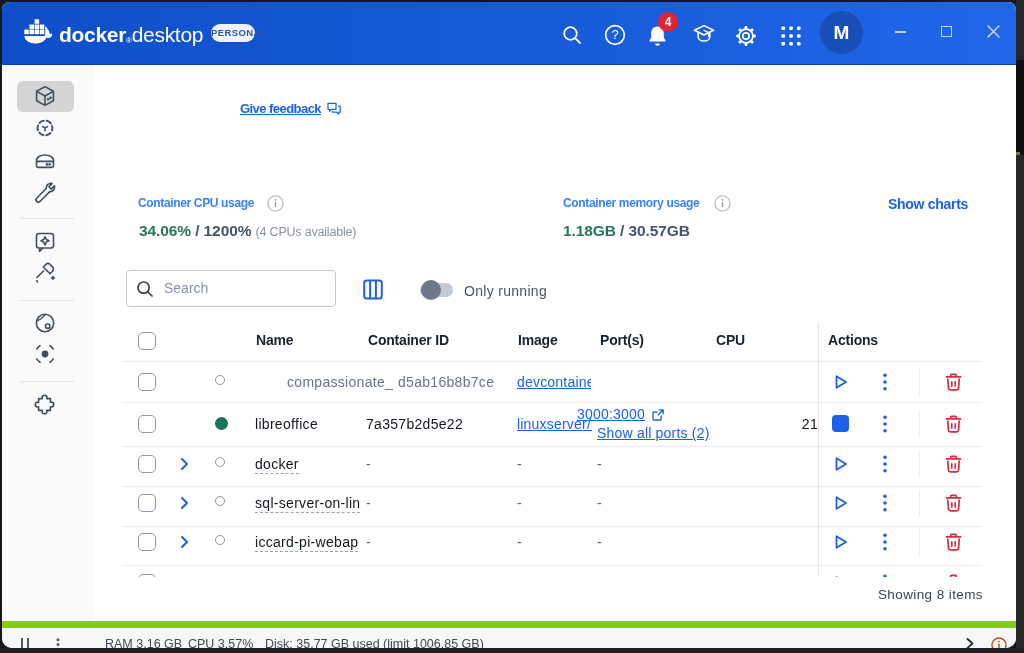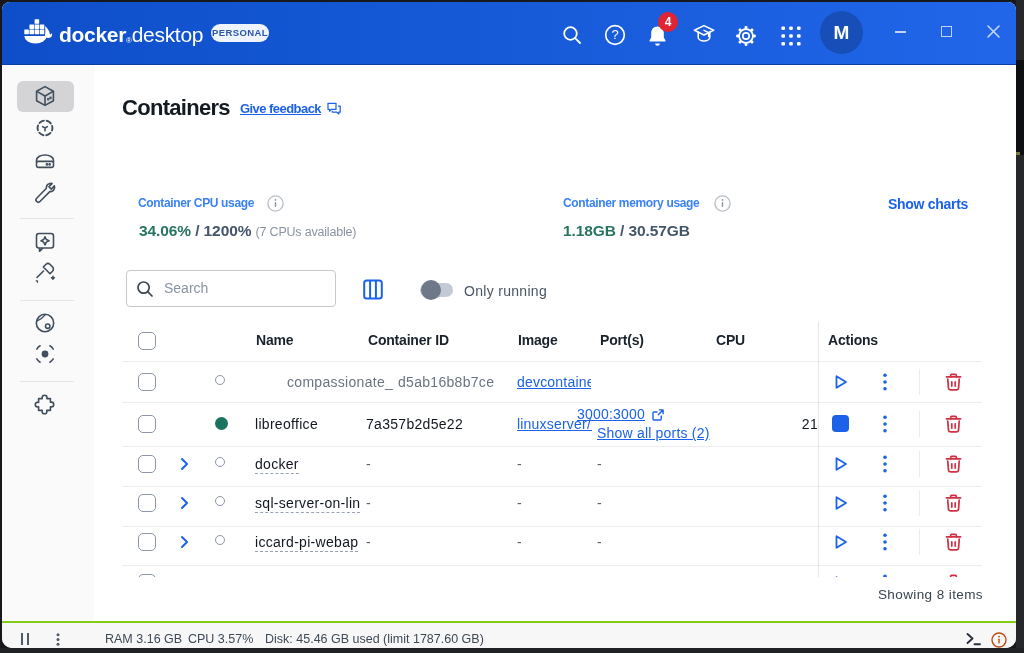--- a/index.html
+++ b/index.html
@@ -11,21 +11,21 @@
     background:#fff; border-radius:8px 8px 10px 10px; overflow:hidden;
   }
   
   #titlebar {
     position:absolute; left:0; top:0; width:100%; height:63px;
     background:linear-gradient(90deg,#0f4ec9 0%,#1356d2 30%,#2166e9 100%);
     border-bottom:1px solid #0b3fa5;
   }
   .tb-ic { position:absolute; }
   #personal {
-    position:absolute; left:209px; top:22px; width:58px; height:18px;
+    position:absolute; left:209px; top:22px; width:44px; height:18px;
     background:#eef4fe; border-radius:9px; color:#2d56a9; font-size:9.5px;
     font-weight:bold; text-align:center; line-height:18px; letter-spacing:.4px;
   }
   #avatar {
     position:absolute; left:818px; top:9px; width:43px; height:43px; border-radius:50%;
     background:#174eb8; color:#fff; font-size:19px; font-weight:bold;
     text-align:center; line-height:43px;
   }
   #badge4 {
     position:absolute; left:656px; top:10px; width:20px; height:20px; border-radius:50%;
@@ -53,21 +53,21 @@
   .dotfill { position:absolute; width:13px; height:13px; border-radius:50%; background:#19735e; }
   .cell { position:absolute; font-size:14px; color:#121721; white-space:nowrap; letter-spacing:0.3px; }
   .cellg { position:absolute; font-size:14px; color:#6b7482; white-space:nowrap; letter-spacing:0.3px;margin-left:32px; }
   .dash { position:absolute; font-size:14px; color:#5b6472; }
   .namelink { border-bottom:1px dashed #98a2b3; padding-bottom:1px; }
   .alink { position:absolute; font-size:14px; letter-spacing:0.2px; }
   .trash, .play, .kebab { position:absolute; }
   #tablebody { position:absolute; left:0; top:0; width:922px; height:512px; overflow:hidden; }
   #statusbar {
     position:absolute; left:0; top:619px; width:1014px; height:27px;
-    background:#f7f7f8; border-top:2px solid #84cc16;
+    background:#f7f7f8; border-top:7px solid #84cc16;
   }
   .sbtxt { font-size:12.5px; color:#3e4956; }
 </style>
 </head>
 <body>
 <div id="win">
   <div id="titlebar">
 
     <svg class="tb-ic" style="left:22px;top:17px" width="29" height="25" viewBox="0 0 29 25">
       <g fill="#ffffff">
@@ -197,36 +197,35 @@
       <circle cx="12" cy="12" r="3.4" fill="#414e5c" stroke="none"></circle>
       <path d="M16.9,3.8 C18.3,4.6 19.4,5.7 20.2,7.1 M20.2,16.9 C19.4,18.3 18.3,19.4 16.9,20.2 M7.1,20.2 C5.7,19.4 4.6,18.3 3.8,16.9 M3.8,7.1 C4.6,5.7 5.7,4.6 7.1,3.8"></path>
     </svg>
     <div class="sb-div" style="top:316px"></div>
 
     <svg class="sb-ic" style="top:328px" viewBox="0 0 24 24" fill="none" stroke="#414e5c" stroke-width="1.6" stroke-linejoin="round">
       <path d="M9.2,4.6 C9.2,3.3 10.3,2.3 11.6,2.3 C12.9,2.3 14,3.3 14,4.6 C14,5 13.9,5.3 13.8,5.6 L17.4,5.6 L17.4,9.3 C17.7,9.2 18,9.1 18.4,9.1 C19.7,9.1 20.7,10.2 20.7,11.5 C20.7,12.8 19.7,13.9 18.4,13.9 C18,13.9 17.7,13.8 17.4,13.7 L17.4,17.4 L13.7,17.4 C13.8,17.7 13.9,18 13.9,18.4 C13.9,19.7 12.8,20.7 11.5,20.7 C10.2,20.7 9.1,19.7 9.1,18.4 C9.1,18 9.2,17.7 9.3,17.4 L5.6,17.4 L5.6,13.8 C5.3,13.9 5,14 4.6,14 C3.3,14 2.3,12.9 2.3,11.6 C2.3,10.3 3.3,9.2 4.6,9.2 C5,9.2 5.3,9.3 5.6,9.4 L5.6,5.6 L9.3,5.6 C9.2,5.3 9.2,5 9.2,4.6 Z"></path>
     </svg>
   </div>
   <div id="main">
-    <h1 class="abs" style="left:28px;top:30px;">Containers</h1>
     <div class="abs" style="left:146px;top:36px;font-size:13px;font-weight:bold;letter-spacing:-0.55px;">
       <a href="#">Give feedback</a>
       <svg style="vertical-align:-2px;margin-left:3px" width="14" height="13" viewBox="0 0 14 13" fill="none" stroke="#1c62e8" stroke-width="1.25" stroke-linejoin="round">
         <path d="M1,1.3 h8 v6 h-4.6 l-1.9,1.9 v-1.9 h-1.5 Z"></path>
         <path d="M11,4.2 h2.2 v6 h-1.4 v1.9 l-1.9,-1.9 h-4.6 v-1.4"></path>
       </svg>
     </div>
 
     <div class="abs lbl" style="left:44px;top:131px;">Container CPU usage</div>
     <svg class="abs" style="left:173px;top:130px" width="17" height="17" viewBox="0 0 17 17" fill="none">
       <circle cx="8.5" cy="8.5" r="7.6" stroke="#b9bfc9" stroke-width="1.4"></circle>
       <circle cx="8.5" cy="4.9" r="0.9" fill="#8a93a2"></circle>
       <rect x="7.8" y="7" width="1.4" height="5" rx="0.7" fill="#8a93a2"></rect>
     </svg>
-    <div class="abs statval" style="left:45px;top:157px;"><span class="teal">34.06%</span> / 1200% <span class="gray">(7 CPUs available)</span></div>
+    <div class="abs statval" style="left:45px;top:157px;"><span class="teal">34.06%</span> / 1200% <span class="gray">(4 CPUs available)</span></div>
     <div class="abs lbl" style="left:469px;top:131px;">Container memory usage</div>
     <svg class="abs" style="left:620px;top:130px" width="17" height="17" viewBox="0 0 17 17" fill="none">
       <circle cx="8.5" cy="8.5" r="7.6" stroke="#b9bfc9" stroke-width="1.4"></circle>
       <circle cx="8.5" cy="4.9" r="0.9" fill="#8a93a2"></circle>
       <rect x="7.8" y="7" width="1.4" height="5" rx="0.7" fill="#8a93a2"></rect>
     </svg>
     <div class="abs statval" style="left:469px;top:157px;"><span class="teal">1.18GB</span> / 30.57GB</div>
     <div class="abs" style="left:754px;top:131px;width:120px;text-align:right;font-size:14px;font-weight:bold;color:#1c62e8;white-space:nowrap;letter-spacing:-0.3px;">Show charts</div>
 
     <div class="abs" style="left:32px;top:205px;width:210px;height:37px;border:1px solid #c6c8cd;border-radius:4px;"></div>
@@ -402,21 +401,21 @@
   <div id="statusbar">
     <div class="abs" style="left:19px;top:10px;width:2px;height:12px;background:#4d5a68;"></div>
     <div class="abs" style="left:25px;top:10px;width:2px;height:12px;background:#4d5a68;"></div>
     <svg class="abs" style="left:54px;top:10px" width="4" height="13" viewBox="0 0 4 13" fill="#4d5a68">
         <circle cx="2" cy="1.7" r="1.5"></circle>
         <circle cx="2" cy="6.5" r="1.5"></circle>
         <circle cx="2" cy="11.3" r="1.5"></circle>
       </svg>
     <div class="abs sbtxt" style="left:103px;top:9px;">RAM 3.16 GB</div>
     <div class="abs sbtxt" style="left:186px;top:9px;">CPU 3.57%</div>
-    <div class="abs sbtxt" style="left:263px;top:9px;">Disk: 45.46 GB used (limit 1787.60 GB)</div>
+    <div class="abs sbtxt" style="left:263px;top:9px;">Disk: 35.77 GB used (limit 1006.85 GB)</div>
     <svg class="abs" style="left:964px;top:9px" width="15" height="14" viewBox="0 0 15 14" fill="none" stroke="#28323e" stroke-width="1.9" stroke-linecap="round" stroke-linejoin="round">
       <path d="M1.5,2 L6.5,6.5 L1.5,11"></path>
         <line x1="8.5" y1="12.2" x2="14" y2="12.2"></line>
     </svg>
     <svg class="abs" style="left:989px;top:9px" width="16" height="16" viewBox="0 0 16 16" fill="none">
       <circle cx="8" cy="8" r="7" stroke="#bc4c12" stroke-width="1.4"></circle>
       <circle cx="8" cy="4.6" r="0.9" fill="#bc4c12"></circle>
       <rect x="7.3" y="6.6" width="1.4" height="5" rx="0.7" fill="#bc4c12"></rect>
     </svg>
   </div>

